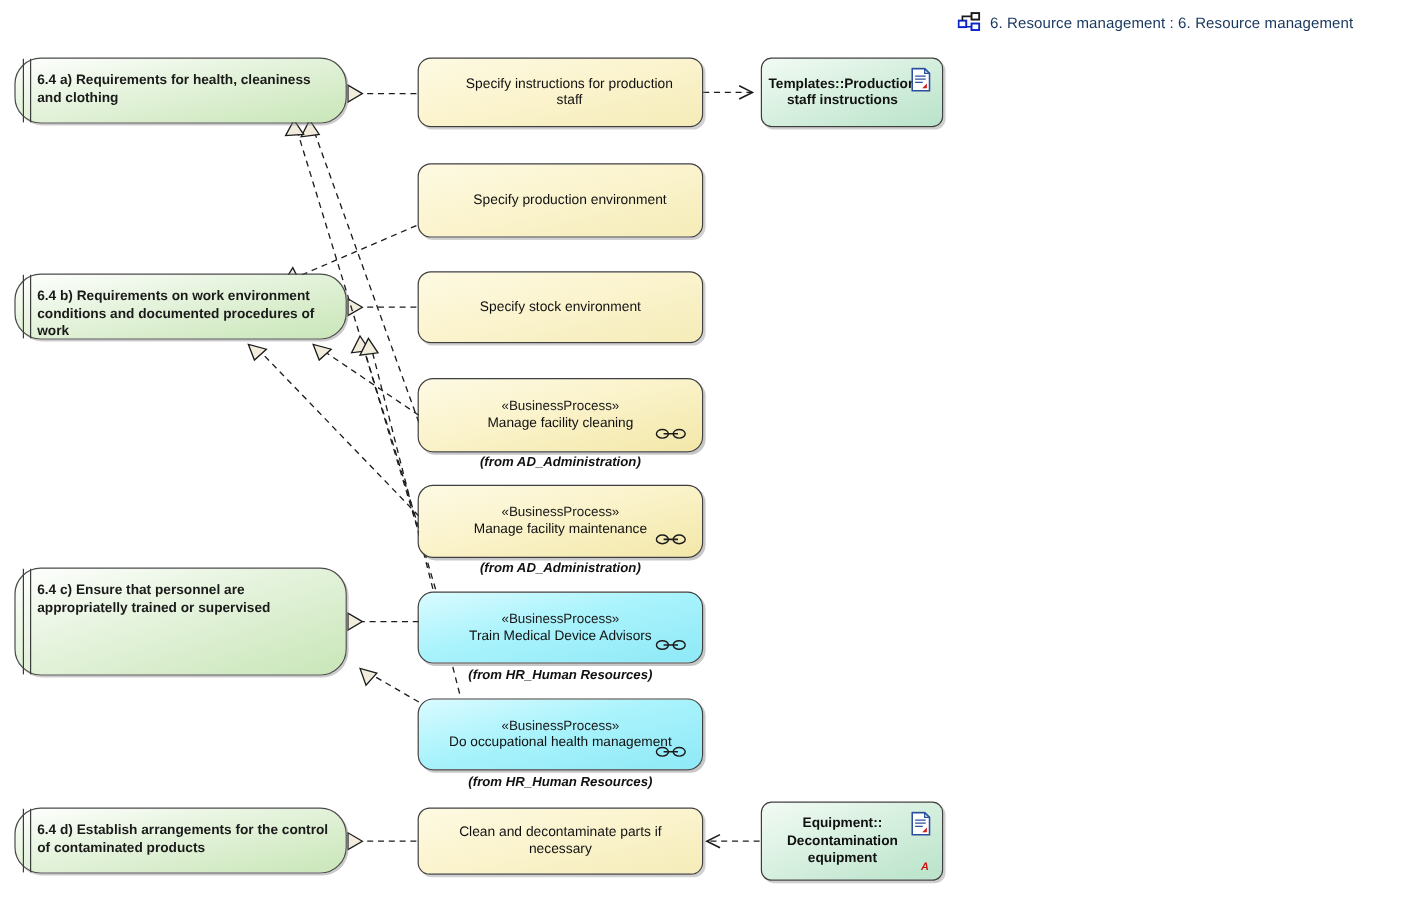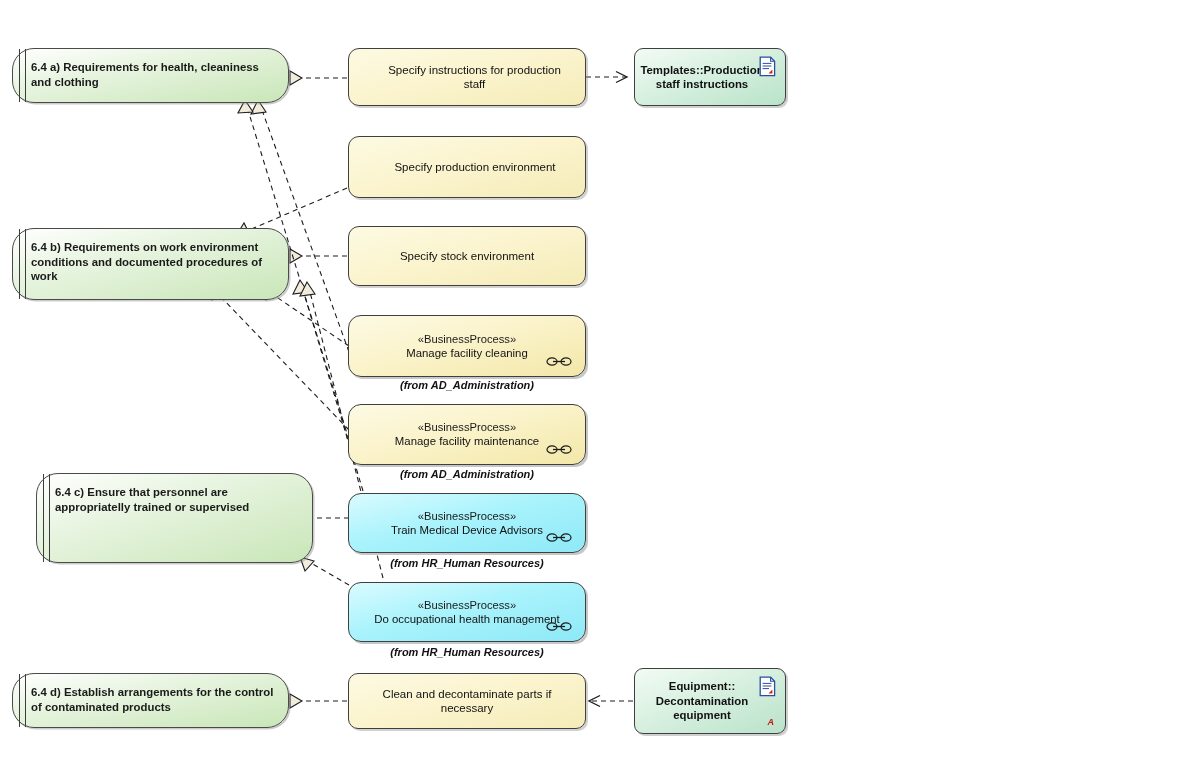--- a/index.html
+++ b/index.html
@@ -174,20 +174,32 @@
 
   svg.links { position: absolute; left: 0; top: 0; width: 1189px; height: 760px; pointer-events: none; }
   .dash { stroke: #1c1c1c; stroke-width: 1.1; stroke-dasharray: 5 4; fill: none; }
   .hollow-head { fill: #f2ecdc; stroke: #1c1c1c; stroke-width: 1.1; }
 </style>
 </head>
 <body>
 
 <div id="canvas">
 
+  <div class="diagram-title">
+    <span>
+      <svg class="hierarchy-icon" viewBox="0 0 19 17">
+        <rect x="0.8" y="7.2" width="6.4" height="5.4" fill="#ffffff" stroke="#0a24c8" stroke-width="1.6"></rect>
+        <rect x="11.6" y="0.9" width="6.4" height="5.4" fill="#ffffff" stroke="#1a1a1a" stroke-width="1.6"></rect>
+        <rect x="11.6" y="9.6" width="6.4" height="5.4" fill="#ffffff" stroke="#0a24c8" stroke-width="1.6"></rect>
+        <path d="M4 7.2 L4 3.6 L11.6 3.6" stroke="#1a1a1a" stroke-width="1.4" fill="none"></path>
+        <path d="M7.2 12.3 L11.6 12.3" stroke="#0a24c8" stroke-width="1.4" fill="none"></path>
+      </svg>
+    </span>
+    <span class="title-text">6. Resource management : 6. Resource management</span>
+  </div>
 
   <svg class="links">
     <defs>
       <marker id="openarrow" markerWidth="14" markerHeight="12" refX="11" refY="6" orient="auto">
         <path d="M1,1 L11,6 L1,11" fill="none" stroke="#1c1c1c" stroke-width="1.2"></path>
       </marker>
     </defs>
 
     <g>
       <line class="dash" x1="347" y1="78" x2="302" y2="78"></line>
@@ -255,25 +267,25 @@
 
     <g>
       <line class="dash" x1="633" y1="701" x2="589" y2="701" marker-end="url(#openarrow)"></line>
     </g>
   </svg>
 
   <div class="node req" style="left:12px; top:48px; width:277px; height:55px;">
     <div class="req-label">6.4 a) Requirements for health, cleaniness and clothing</div>
   </div>
 
-  <div class="node req" style="left:12px; top:228px; width:277px; height:72px;">
+  <div class="node req" style="left:12px; top:228px; width:277px; height:55px;">
     <div class="req-label">6.4 b) Requirements on work environment conditions and documented procedures of work</div>
   </div>
 
-  <div class="node req" style="left:12px; top:473px; width:277px; height:90px;margin-left:24px;">
+  <div class="node req" style="left:12px; top:473px; width:277px; height:90px;">
     <div class="req-label">6.4 c) Ensure that personnel are appropriatelly trained or supervised</div>
   </div>
 
   <div class="node req" style="left:12px; top:673px; width:277px; height:55px;">
     <div class="req-label">6.4 d) Establish arrangements for the control of contaminated products</div>
   </div>
 
   <div class="node activity" style="left:348px; top:48px; width:238px; height:58px;padding-left:15px;">
     <div class="act-label">Specify instructions for production staff</div>
   </div>

